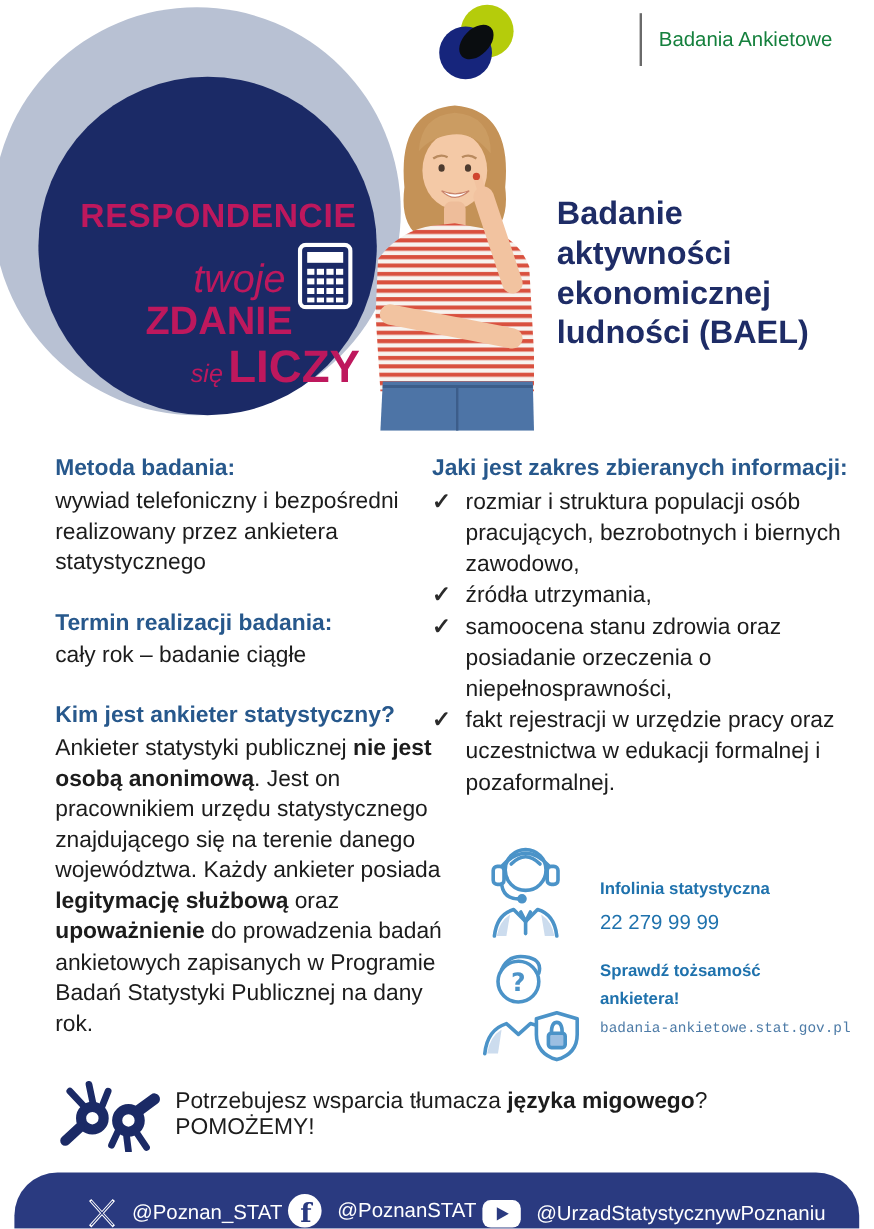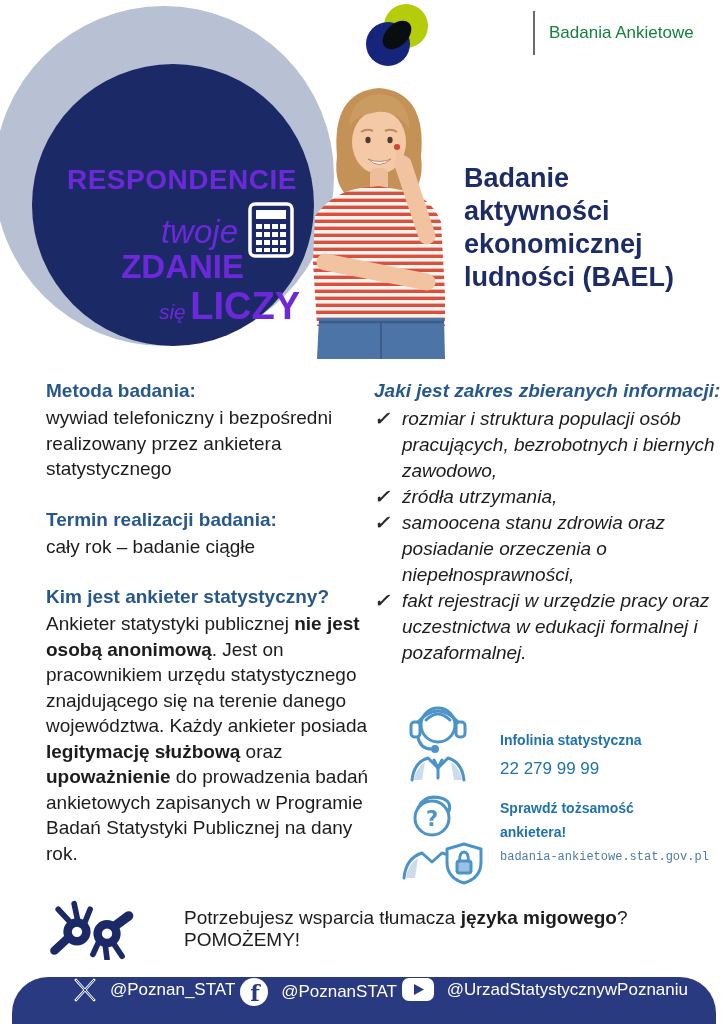--- a/index.html
+++ b/index.html
@@ -7,65 +7,65 @@
   .poster{
     position:relative;width:728px;height:1024px;background:#ffffff;overflow:hidden;
     font-family:"Liberation Sans",sans-serif;color:#1c1c1c;
   }
   
   .circle-light{position:absolute;left:-6px;top:6px;width:340px;height:340px;border-radius:50%;
     background:var(--light_circle,#b8c1d3);z-index:1;}
   .circle-navy{position:absolute;left:32px;top:64px;width:282px;height:282px;border-radius:50%;
     background:var(--navy_circle,#1b2a66);z-index:2;}
   
-  .badge-text{position:absolute;left:62px;top:166px;width:240px;z-index:4;color:#6d28d9;line-height:1;}
+  .badge-text{position:absolute;left:62px;top:166px;width:240px;z-index:4;color:#be185d;line-height:1;}
   .badge-line1{font-size:28px;font-weight:bold;text-align:center;letter-spacing:.5px;}
   .badge-line2{font-size:33px;font-style:italic;text-align:right;padding-right:64px;margin-top:21px;}
   .badge-line3{font-size:33px;font-weight:bold;text-align:right;padding-right:58px;margin-top:2px;}
   .badge-line4{text-align:right;padding-right:2px;margin-top:4px;}
   .badge-sie{font-size:21px;font-style:italic;}
   .badge-liczy{font-size:38px;font-weight:bold;}
   .calc{position:absolute;right:8px;top:36px;}
   
   .gus-logo{position:absolute;left:362px;top:0;z-index:5;}
   .gus-text{position:absolute;left:434px;top:8px;font-size:38px;font-weight:bold;letter-spacing:5px;color:#151515;}
   .logo-divider{position:absolute;left:533px;top:11px;width:2px;height:44px;background:#6a6a6a;}
   .badania-text{position:absolute;left:549px;top:23px;font-size:17px;color:#15803d;}
   
   .woman{position:absolute;left:287px;top:64px;z-index:3;}
   
   .main-title{position:absolute;left:464px;top:162px;width:252px;font-size:27px;line-height:33px;
     font-weight:bold;color:var(--title_navy,#1e2c66);z-index:5;}
   
   .col-left{position:absolute;left:46px;top:380px;width:324px;}
-  .col-right{position:absolute;left:374px;top:380px;width:352px;font-style:italic;}
+  .col-right{position:absolute;left:360px;top:380px;width:352px;}
   .sec{margin-bottom:27px;}
   .sec-heading{font-size:19px;font-weight:bold;color:var(--heading_blue,#27588c);margin:0 0 3px 0;}
   .sec-body{font-size:19px;line-height:25.5px;margin:0;}
   .b{font-weight:bold;}
   .check-list{list-style:none;margin:4px 0 0 0;padding:0;}
   .check-list li{display:flex;font-size:19px;line-height:26px;}
   .check-mark{width:28px;flex:0 0 28px;color:#2b2b2b;font-weight:bold;}
   
   .contact{position:absolute;left:396px;top:698px;width:330px;height:195px;}
   .contact .icon-headset{position:absolute;left:2px;top:0;}
   .contact .icon-identity{position:absolute;left:0px;top:88px;}
   .contact-title{position:absolute;left:104px;font-size:14px;font-weight:bold;color:var(--contact_blue,#1f72ad);}
   .infolinia-title{top:34px;}
   .infolinia-phone{position:absolute;left:104px;top:61px;font-size:17px;color:var(--contact_blue,#1f72ad);}
   .verify-title{top:98px;width:200px;line-height:24px;}
   .verify-url{position:absolute;left:104px;top:152px;font-size:12px;color:var(--url_blue,#4d7ba7);font-family:Liberation Mono, monospace;}
   
-  .sign-row{position:absolute;left:48px;top:898px;width:640px;height:62px;display:flex;align-items:center;gap:38px;}
+  .sign-row{position:absolute;left:48px;top:898px;width:640px;height:62px;display:flex;align-items:center;}
   .sign-row .sign-icon{flex:0 0 88px;}
   .sign-text{font-size:19px;margin-left:10px;}
   
   .footer{position:absolute;left:12px;top:977px;width:704px;height:47px;
     background:var(--footer_navy,#2a3a80);border-radius:36px 36px 0 0;
-    display:flex;align-items:flex-start;justify-content:space-between;padding:0 28px 0 60px;z-index:6;}
+    display:flex;align-items:flex-end;justify-content:space-between;padding:0 28px 0 60px;z-index:6;}
   .footer-item{display:flex;align-items:center;gap:12px;}
   .footer-handle{color:#ffffff;font-size:17px;}
 </style>
 </head>
 <body>
 
 <div class="poster">
 
   <div class="circle-light"></div>
   <div class="circle-navy"></div>

